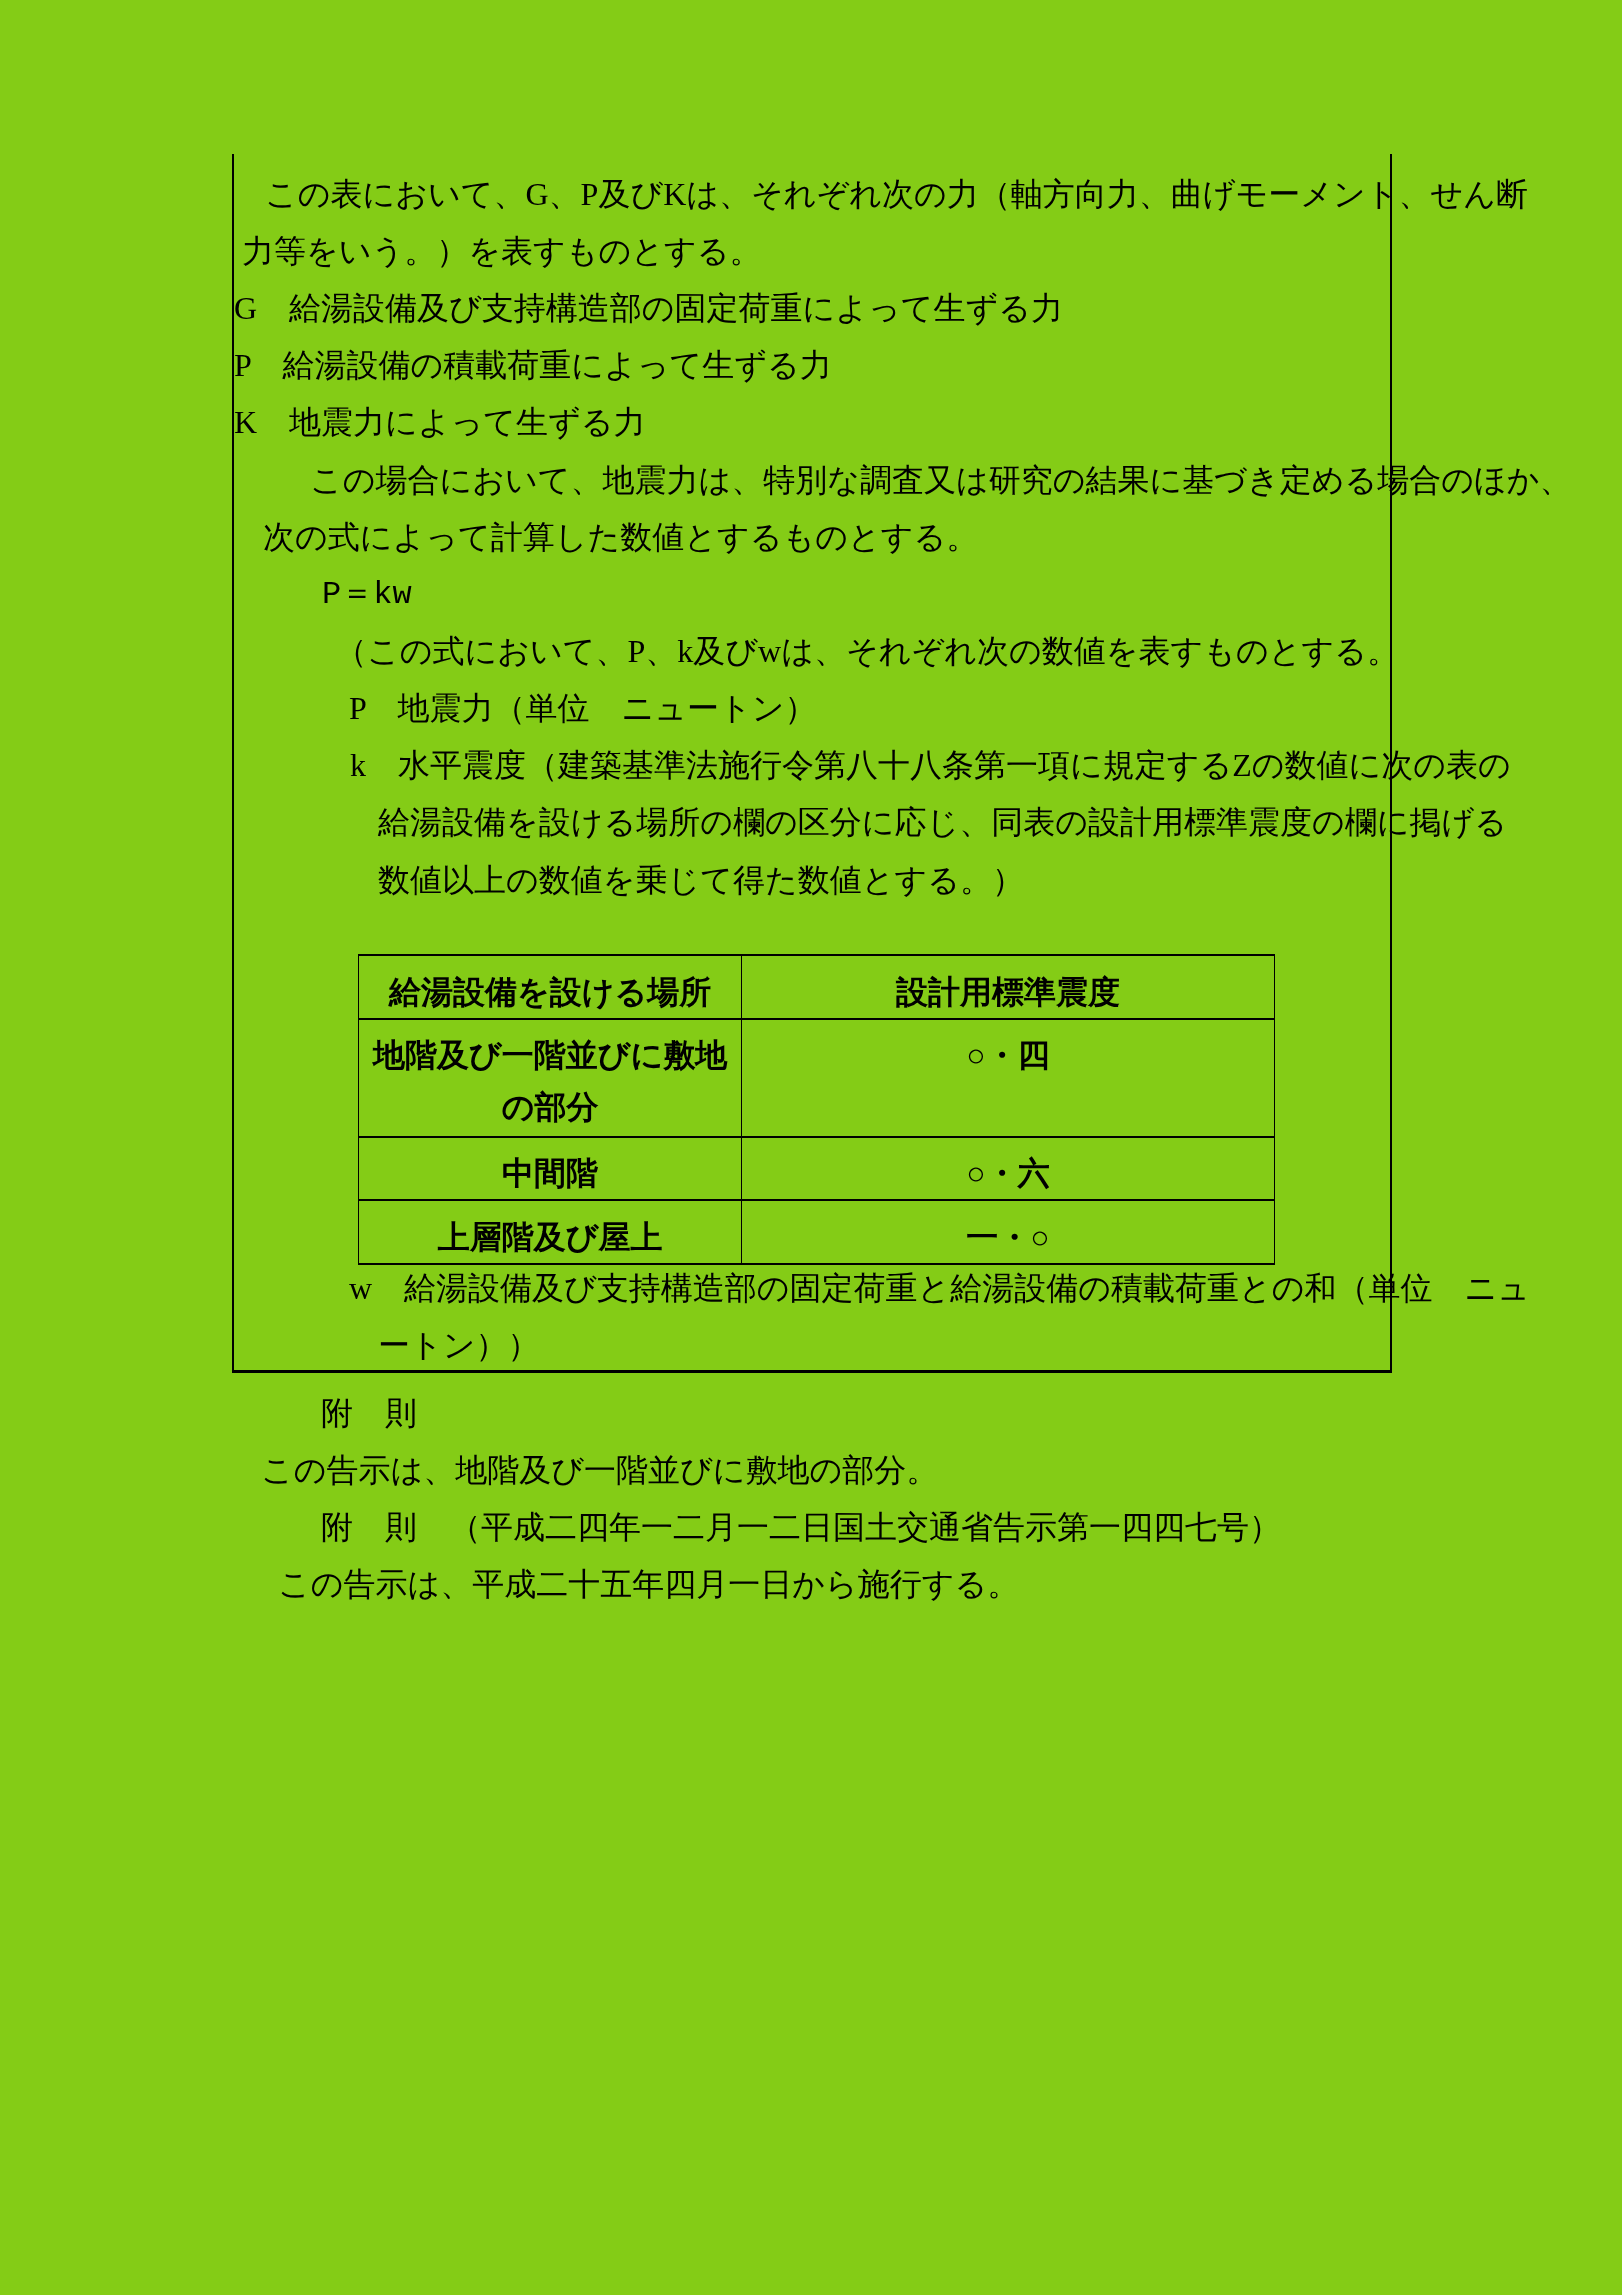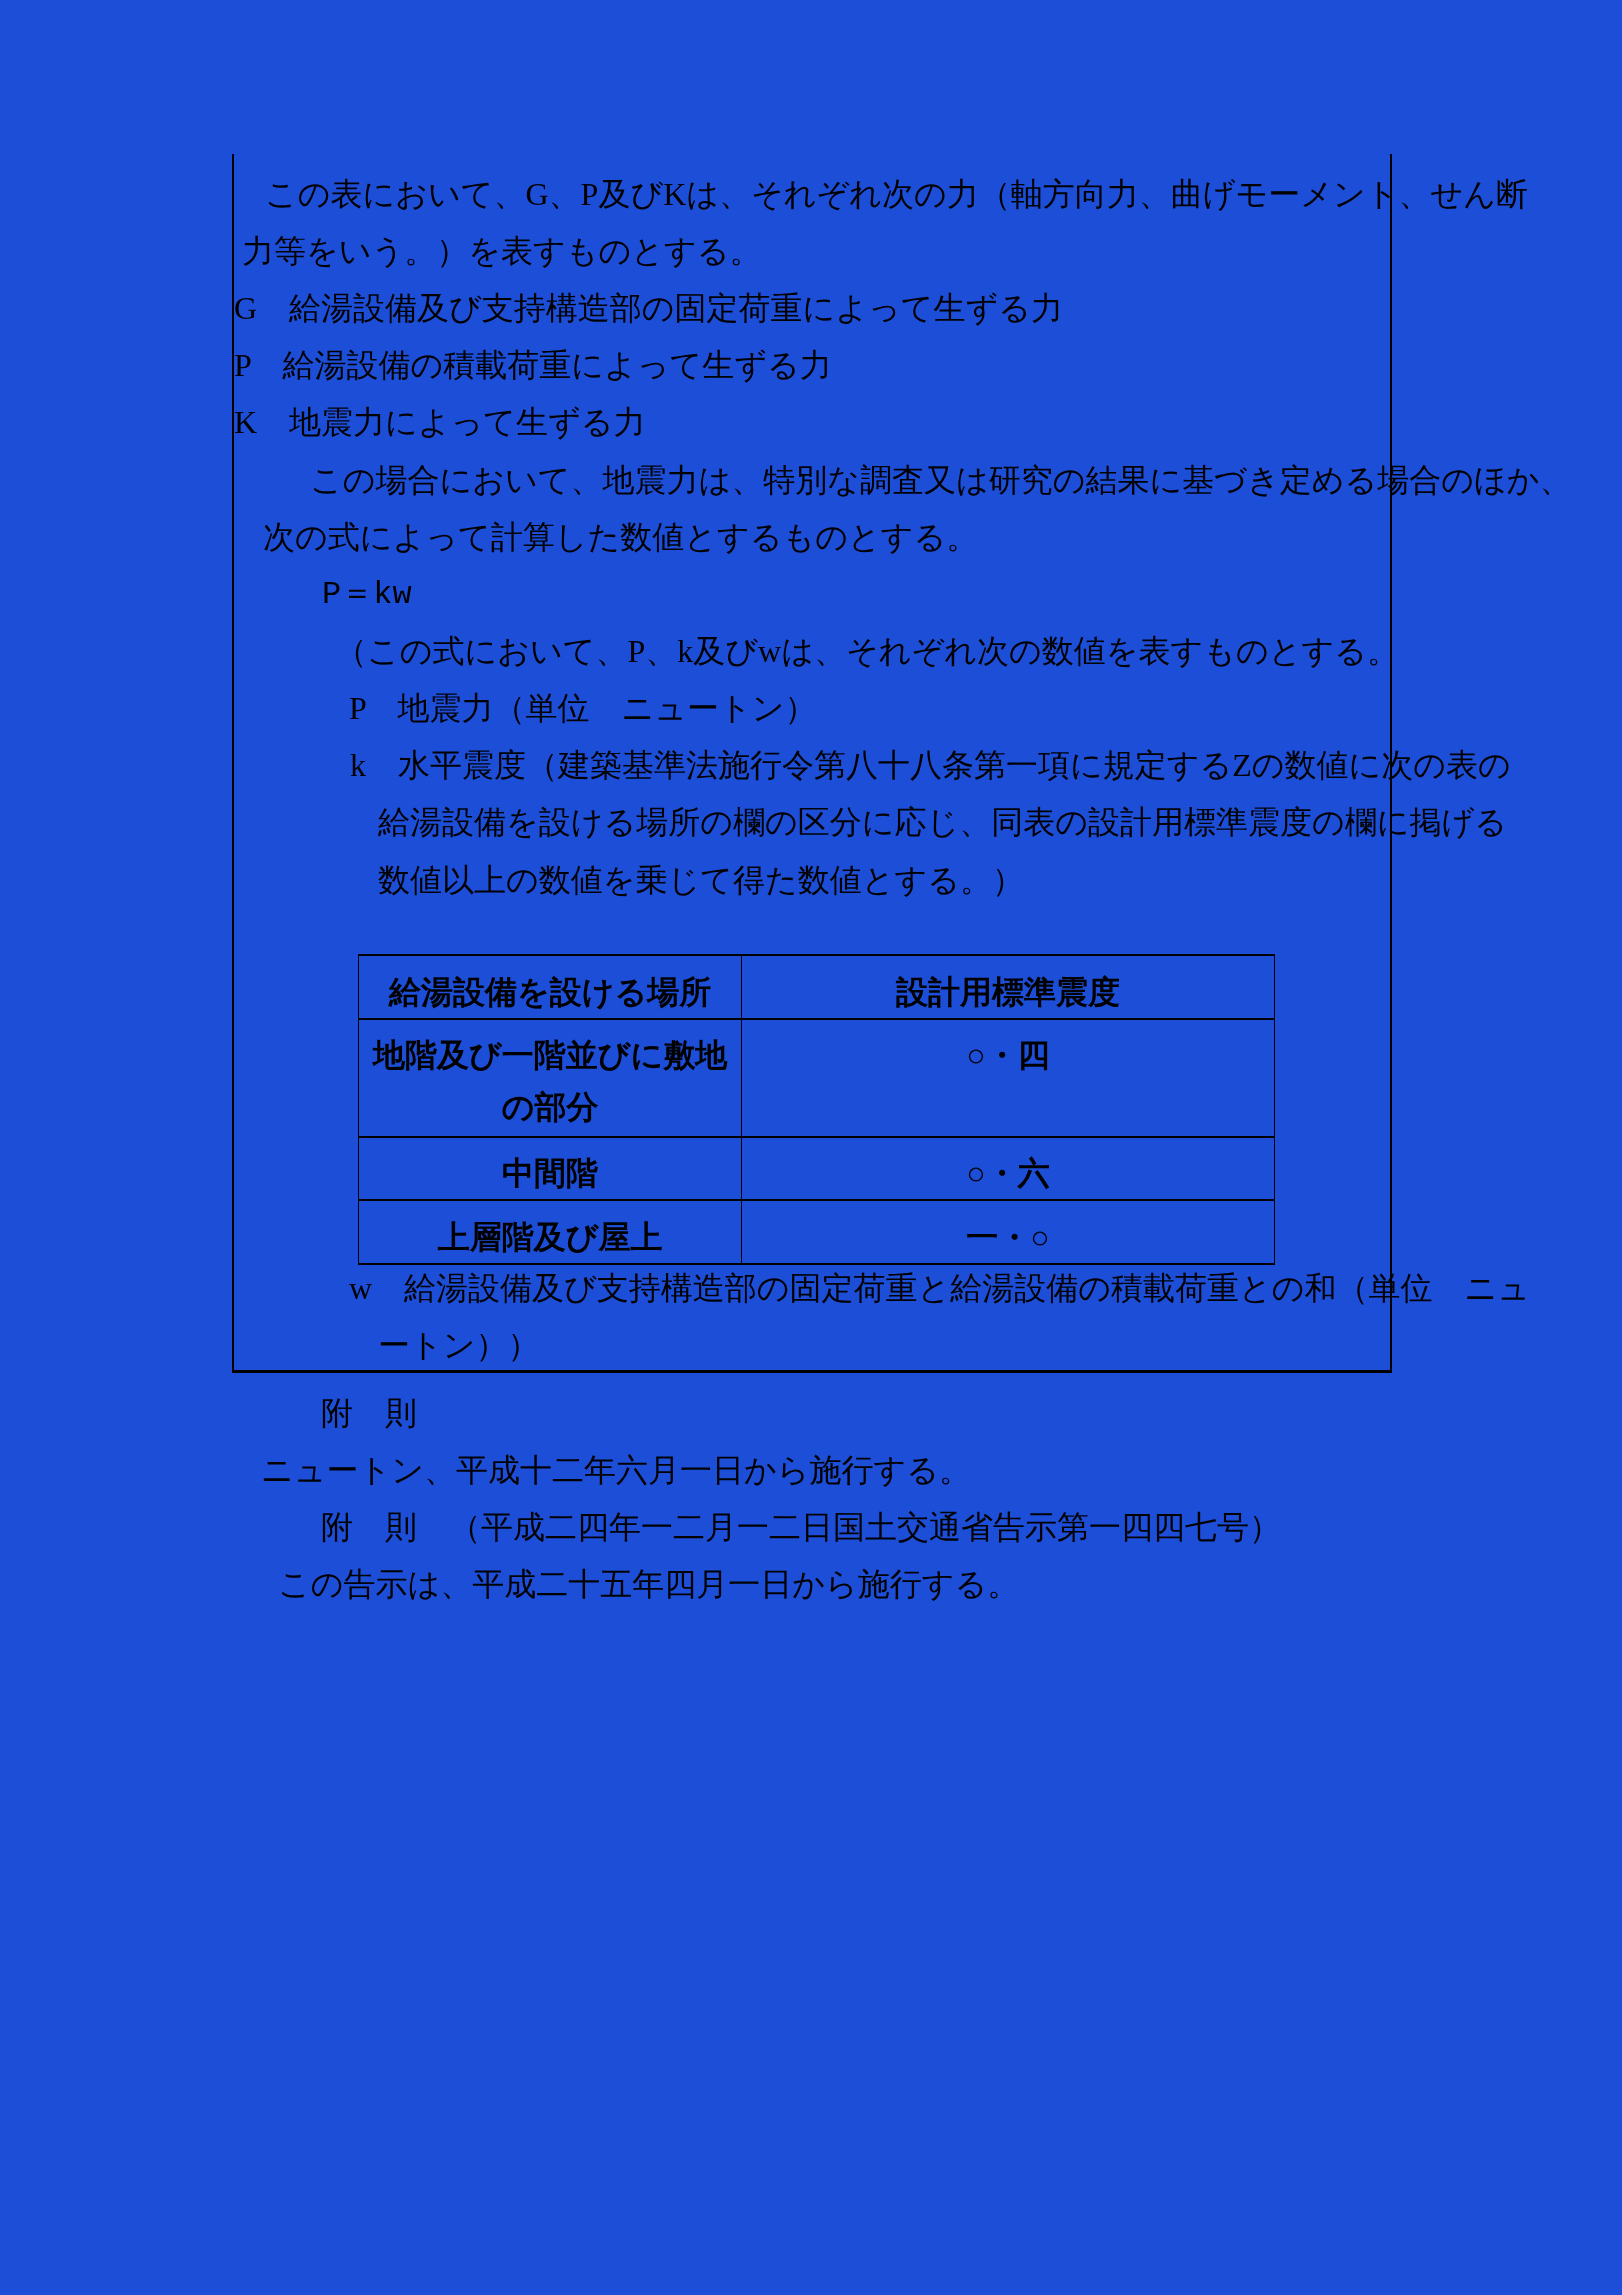--- a/index.html
+++ b/index.html
@@ -11,21 +11,21 @@
     height: 2295px;
     position: relative;
     font-family: "Liberation Serif", "DejaVu Serif", serif;
     color: #000000;
   }
   .page {
     position: absolute;
     left: 0; top: 0;
     width: 1622px;
     height: 2295px;
-    background: #1d4ed8;
+    background: #84cc16;
     overflow: hidden;
   }
   
   .cont-box {
     position: absolute;
     left: 232px;
     top: 154px;
     width: 1160px;
     height: 1219px;
     border-left: 2.4px solid #000;
@@ -105,18 +105,18 @@
       <td>上層階及び屋上</td>
       <td>一・○</td>
     </tr>
   </tbody>
     </table>
 
   <div class="tline" style="left:349px; top:1260px;">w　給湯設備及び支持構造部の固定荷重と給湯設備の積載荷重との和（単位　ニュ</div>
   <div class="tline" style="left:378px; top:1317px;">ートン））</div>
 
   <div class="tline" style="left:321px; top:1385px;">附　則</div>
-  <div class="tline" style="left:261px; top:1442px;">ニュートン、平成十二年六月一日から施行する。</div>
+  <div class="tline" style="left:261px; top:1442px;">この告示は、地階及び一階並びに敷地の部分。</div>
   <div class="tline" style="left:321px; top:1499px;">附　則　（平成二四年一二月一二日国土交通省告示第一四四七号）</div>
   <div class="tline" style="left:268px; top:1556px;margin-left:10px;">この告示は、平成二十五年四月一日から施行する。</div>
 
 </div>
 
 
 </body></html>

